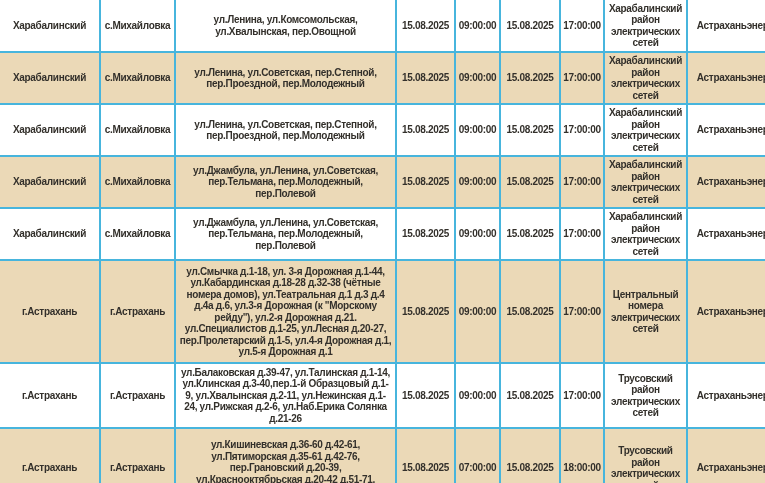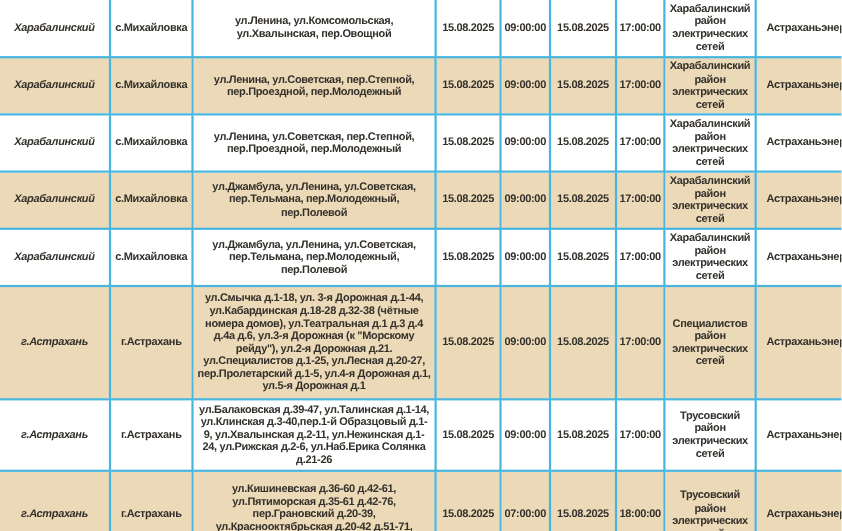--- a/index.html
+++ b/index.html
@@ -25,21 +25,21 @@
     text-align:center;
     color:var(--text-color);
     font-size:10px;
     font-weight:700;
     line-height:11.5px;
     letter-spacing:-0.3px;
     padding:1px 3px;
     overflow:hidden;
   }
   tr:first-child td{border-top:none;}
-  td:first-child{border-left:none;font-style:italic;}
+  td:first-child{border-left:none;}
   tr:nth-child(even) td{background:var(--alt-row);}
   tr:nth-child(odd) td{background:#ffffff;}
   tr:nth-child(-n+5){height:52px;}
   tr:nth-child(6){height:103px;}
   tr:nth-child(7){height:65px;}
   tr:nth-child(8){height:80px;}
   col.col-0{width:100px;}
   col.col-1{width:75px;}
   col.col-2{width:221px;}
   col.col-3{width:59px;}
@@ -123,21 +123,21 @@
           <td class="col-8">Астраханьэнерго</td>
         </tr>
         <tr>
           <td class="col-0">г.Астрахань</td>
           <td class="col-1">г.Астрахань</td>
           <td class="col-2">ул.Смычка д.1-18, ул. 3-я Дорожная д.1-44, ул.Кабардинская д.18-28 д.32-38 (чётные номера домов), ул.Театральная д.1 д.3 д.4 д.4а д.6, ул.3-я Дорожная (к "Морскому рейду"), ул.2-я Дорожная д.21. ул.Специалистов д.1-25, ул.Лесная д.20-27, пер.Пролетарский д.1-5, ул.4-я Дорожная д.1, ул.5-я Дорожная д.1</td>
           <td class="col-3 c-date">15.08.2025</td>
           <td class="col-4 c-time">09:00:00</td>
           <td class="col-5 c-date">15.08.2025</td>
           <td class="col-6 c-time">17:00:00</td>
-          <td class="col-7">Специалистов район электрических сетей</td>
+          <td class="col-7">Центральный номера электрических сетей</td>
           <td class="col-8">Астраханьэнерго</td>
         </tr>
         <tr>
           <td class="col-0">г.Астрахань</td>
           <td class="col-1">г.Астрахань</td>
           <td class="col-2">ул.Балаковская д.39-47, ул.Талинская д.1-14, ул.Клинская д.3-40,пер.1-й Образцовый д.1-9, ул.Хвалынская д.2-11, ул.Нежинская д.1-24, ул.Рижская д.2-6, ул.Наб.Ерика Солянка д.21-26</td>
           <td class="col-3 c-date">15.08.2025</td>
           <td class="col-4 c-time">09:00:00</td>
           <td class="col-5 c-date">15.08.2025</td>
           <td class="col-6 c-time">17:00:00</td>

